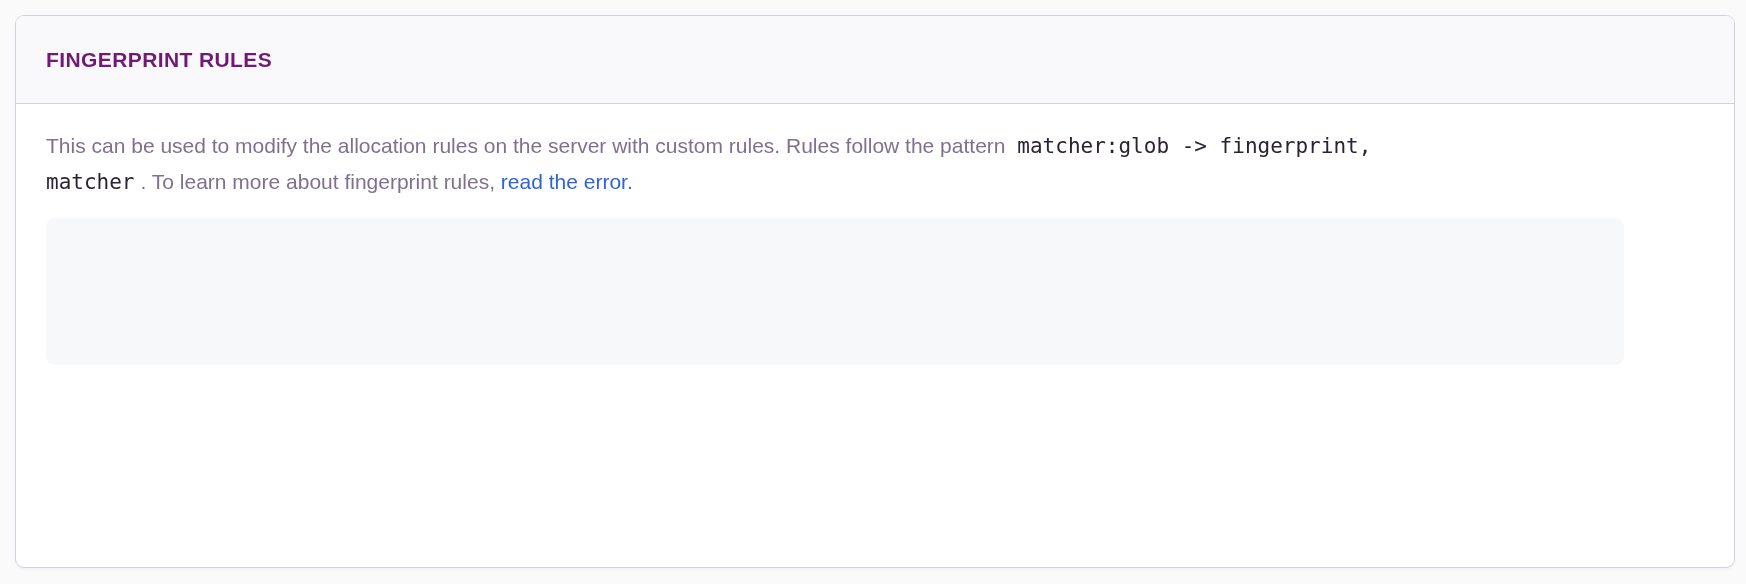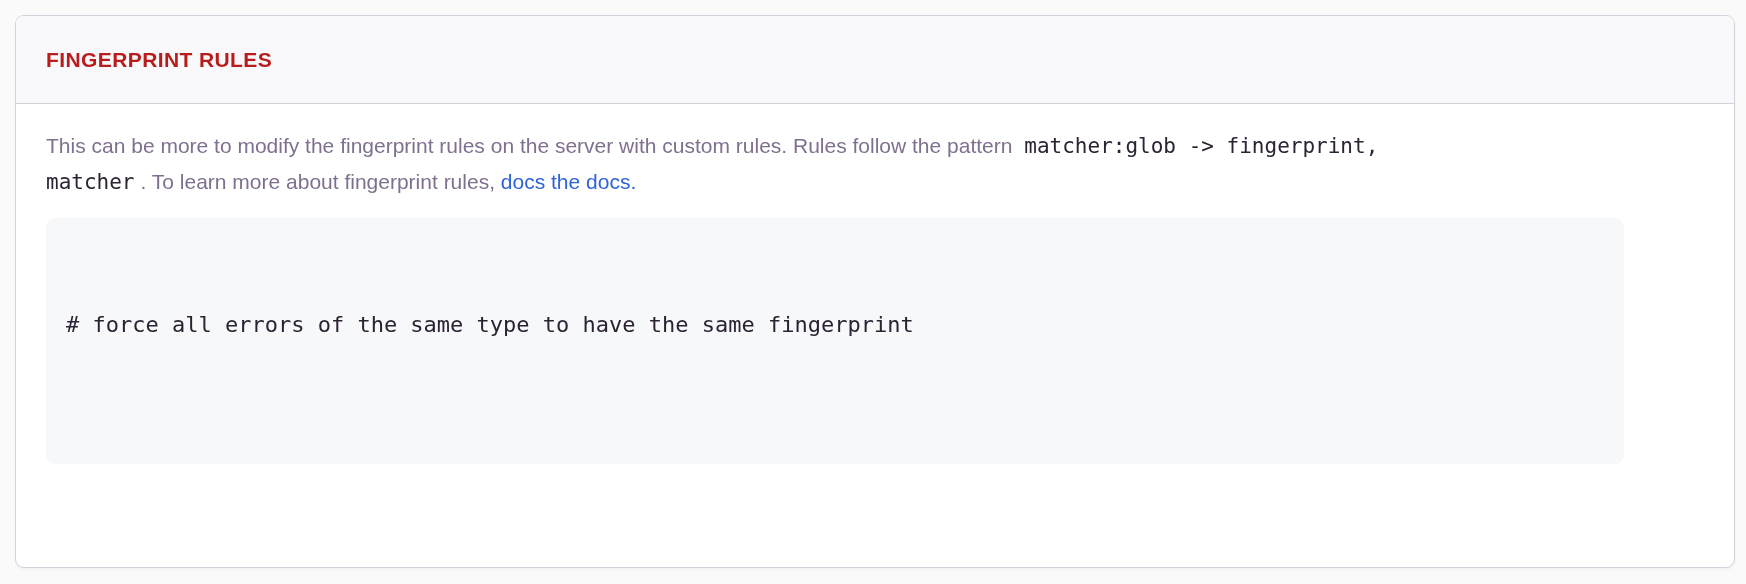--- a/index.html
+++ b/index.html
@@ -31,21 +31,21 @@
     padding: 0 30px;
     background: #f9f9fb;
     border-bottom: 1.5px solid #d6d0dd;
     border-radius: 8px 8px 0 0;
   }
 
   .panel-title {
     font-size: 21px;
     font-weight: 700;
     letter-spacing: 0.4px;
-    color: #b91c1c;
+    color: #701a75;
     text-transform: uppercase;
     text-align: right;
   }
 
   .panel-body {
     padding: 24px 30px 30px 30px;
   }
 
   .field-description {
     font-size: 21px;
@@ -86,21 +86,20 @@
 <body>
 
 <div class="panel">
 
   <div class="panel-header">
     <div class="panel-title">FINGERPRINT RULES</div>
   </div>
 
   <div class="panel-body">
 
-    <p class="field-description"><span>This can be more to modify the fingerprint rules on the server with custom rules. Rules follow the pattern </span><code class="inline-code">matcher:glob -&gt; fingerprint,</code><br><code class="inline-code" style="padding-left:0;">matcher</code><span>. To learn more about fingerprint rules, </span><a class="docs-link">docs the docs.</a></p>
+    <p class="field-description"><span>This can be used to modify the allocation rules on the server with custom rules. Rules follow the pattern </span><code class="inline-code">matcher:glob -&gt; fingerprint,</code><br><code class="inline-code" style="padding-left:0;">matcher</code><span>. To learn more about fingerprint rules, </span><a class="docs-link">read the error.</a></p>
 
     <div class="example-block">
-      <div># force all errors of the same type to have the same fingerprint</div>
       
     </div>
 
   </div>
 </div>
 
 </body></html>

